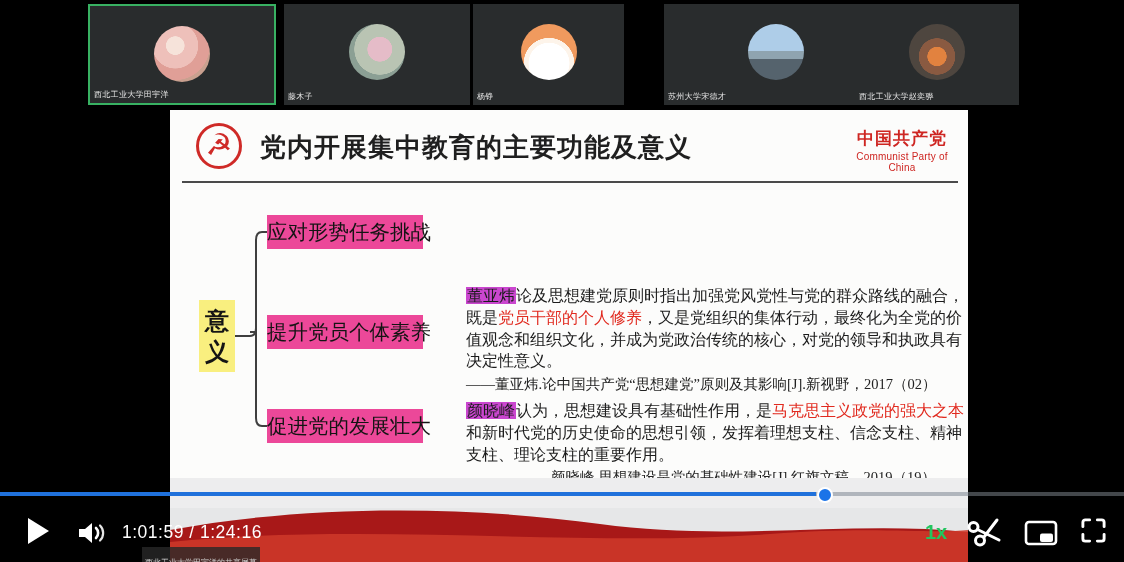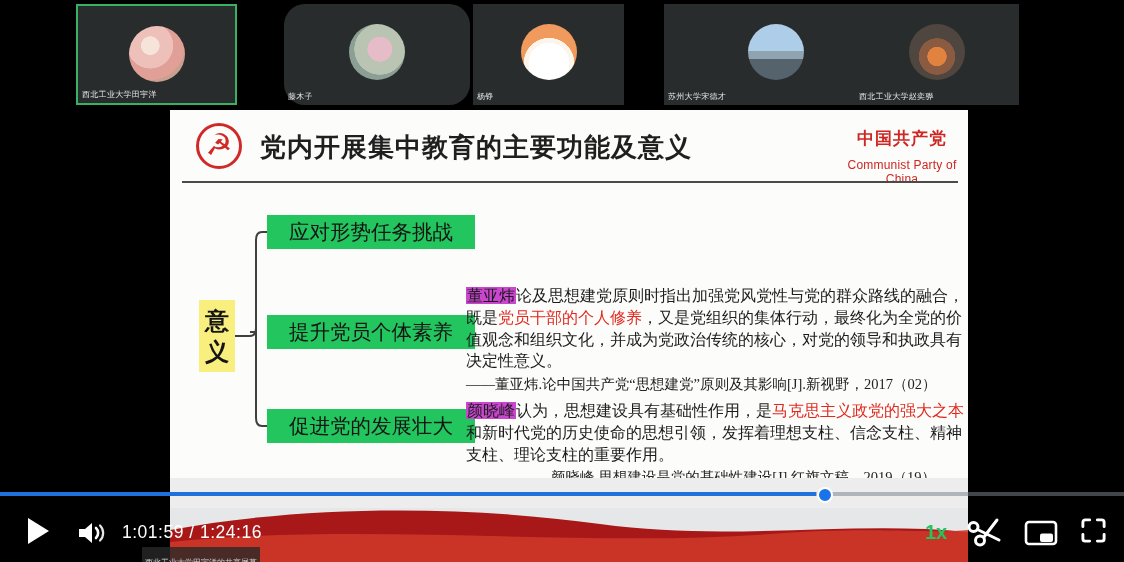--- a/index.html
+++ b/index.html
@@ -4,22 +4,22 @@
 <style>
   html,body{margin:0;padding:0;}
   body{
     width:1124px;height:562px;position:relative;overflow:hidden;
     background:#000;font-family:"Liberation Sans",sans-serif;
     -webkit-font-smoothing:antialiased;
   }
   
   .tile{position:absolute;top:4px;height:101px;background:#292c2d;box-sizing:border-box;}
   .tile.active{border:2px solid #38b162;}
-  .t1{left:76px;width:161px;}
-  .t2{left:284px;width:186px;border-radius:21px;}
+  .t1{left:88px;width:188px;}
+  .t2{left:284px;width:186px;}
   .t3{left:473px;width:151px;}
   .t4{left:664px;width:224px;}
   .t5{left:855px;width:164px;}
   .avatar{position:absolute;left:50%;top:20px;transform:translateX(-50%);
     width:56px;height:56px;border-radius:50%;}
   .av1{background:radial-gradient(circle at 38% 35%, #f6e3da 0 18%, #eec0ba 19% 45%, #e09f97 46% 68%, #c9a08f 69%);}
   .av2{background:radial-gradient(circle at 55% 45%, #e5bcc8 0 28%, #b9c4b3 29% 58%, #8b9f94 59%);}
   .av3{background:radial-gradient(circle at 50% 70%, #ffffff 0 42%, #fdf4ea 43% 52%, #f09a5e 53%);}
   .av4{background:linear-gradient(180deg, #aecde8 0 48%, #8fa4b0 49% 62%, #55636d 63%);}
   .av5{background:radial-gradient(circle at 50% 58%, #e2823f 0 22%, #8a5a41 23% 42%, #4e463f 43%);}
@@ -28,27 +28,27 @@
   
   .slide{position:absolute;left:170px;top:110px;width:798px;height:452px;
     background:#fcfcfb;overflow:hidden;}
   .emblem{position:absolute;left:26px;top:13px;width:46px;height:46px;border-radius:50%;
     border:3px solid #cf2a27;box-sizing:border-box;display:flex;align-items:center;justify-content:center;}
   .emblem span{color:#cf2a27;font-size:30px;line-height:1;transform:translateY(-1px);}
   .slide-title{position:absolute;left:90px;top:20px;font-size:26px;font-weight:700;
     color:#1f1f1f;letter-spacing:1px;white-space:nowrap;}
   .org{position:absolute;left:672px;top:17px;width:120px;text-align:center;color:#ce2622;}
   .org .cn{font-size:17px;font-weight:700;letter-spacing:1px;}
-  .org .en{font-size:12px;margin-top:8px;letter-spacing:0.2px;}
+  .org .en{font-size:10px;margin-top:1px;letter-spacing:0.2px;}
   .divider{position:absolute;left:12px;top:71px;width:776px;height:2px;background:#4a4a4a;}
   
   .rootbox{position:absolute;left:29px;top:190px;width:36px;height:72px;background:#f9ef7f;
     display:flex;flex-direction:column;align-items:center;justify-content:center;
     font-size:24px;font-weight:700;color:#141414;line-height:1.3;}
-  .branch{position:absolute;left:97px;width:208px;height:34px;background:#22c55e;
+  .branch{position:absolute;left:97px;width:156px;height:34px;background:#ec4899;
     font-size:20.5px;line-height:34px;text-align:center;color:#141414;font-weight:500;white-space:nowrap;}
   .b1{top:105px;} .b2{top:205px;} .b3{top:299px;}
   .bracket{position:absolute;left:0;top:0;pointer-events:none;}
   
   .quote{position:absolute;left:296px;width:504px;color:#1c1c1c;}
   .q1{top:84px;} .q2{top:175px;} .q3{top:290px;}
   .quote p{margin:0;font-size:16px;line-height:1.36;}
   .hl{background:#ca46cf;padding:0 1px;}
   .red{color:#e12a1f;}
   .cite{font-family:"Liberation Serif",serif;font-size:14.5px;margin-top:3px;

